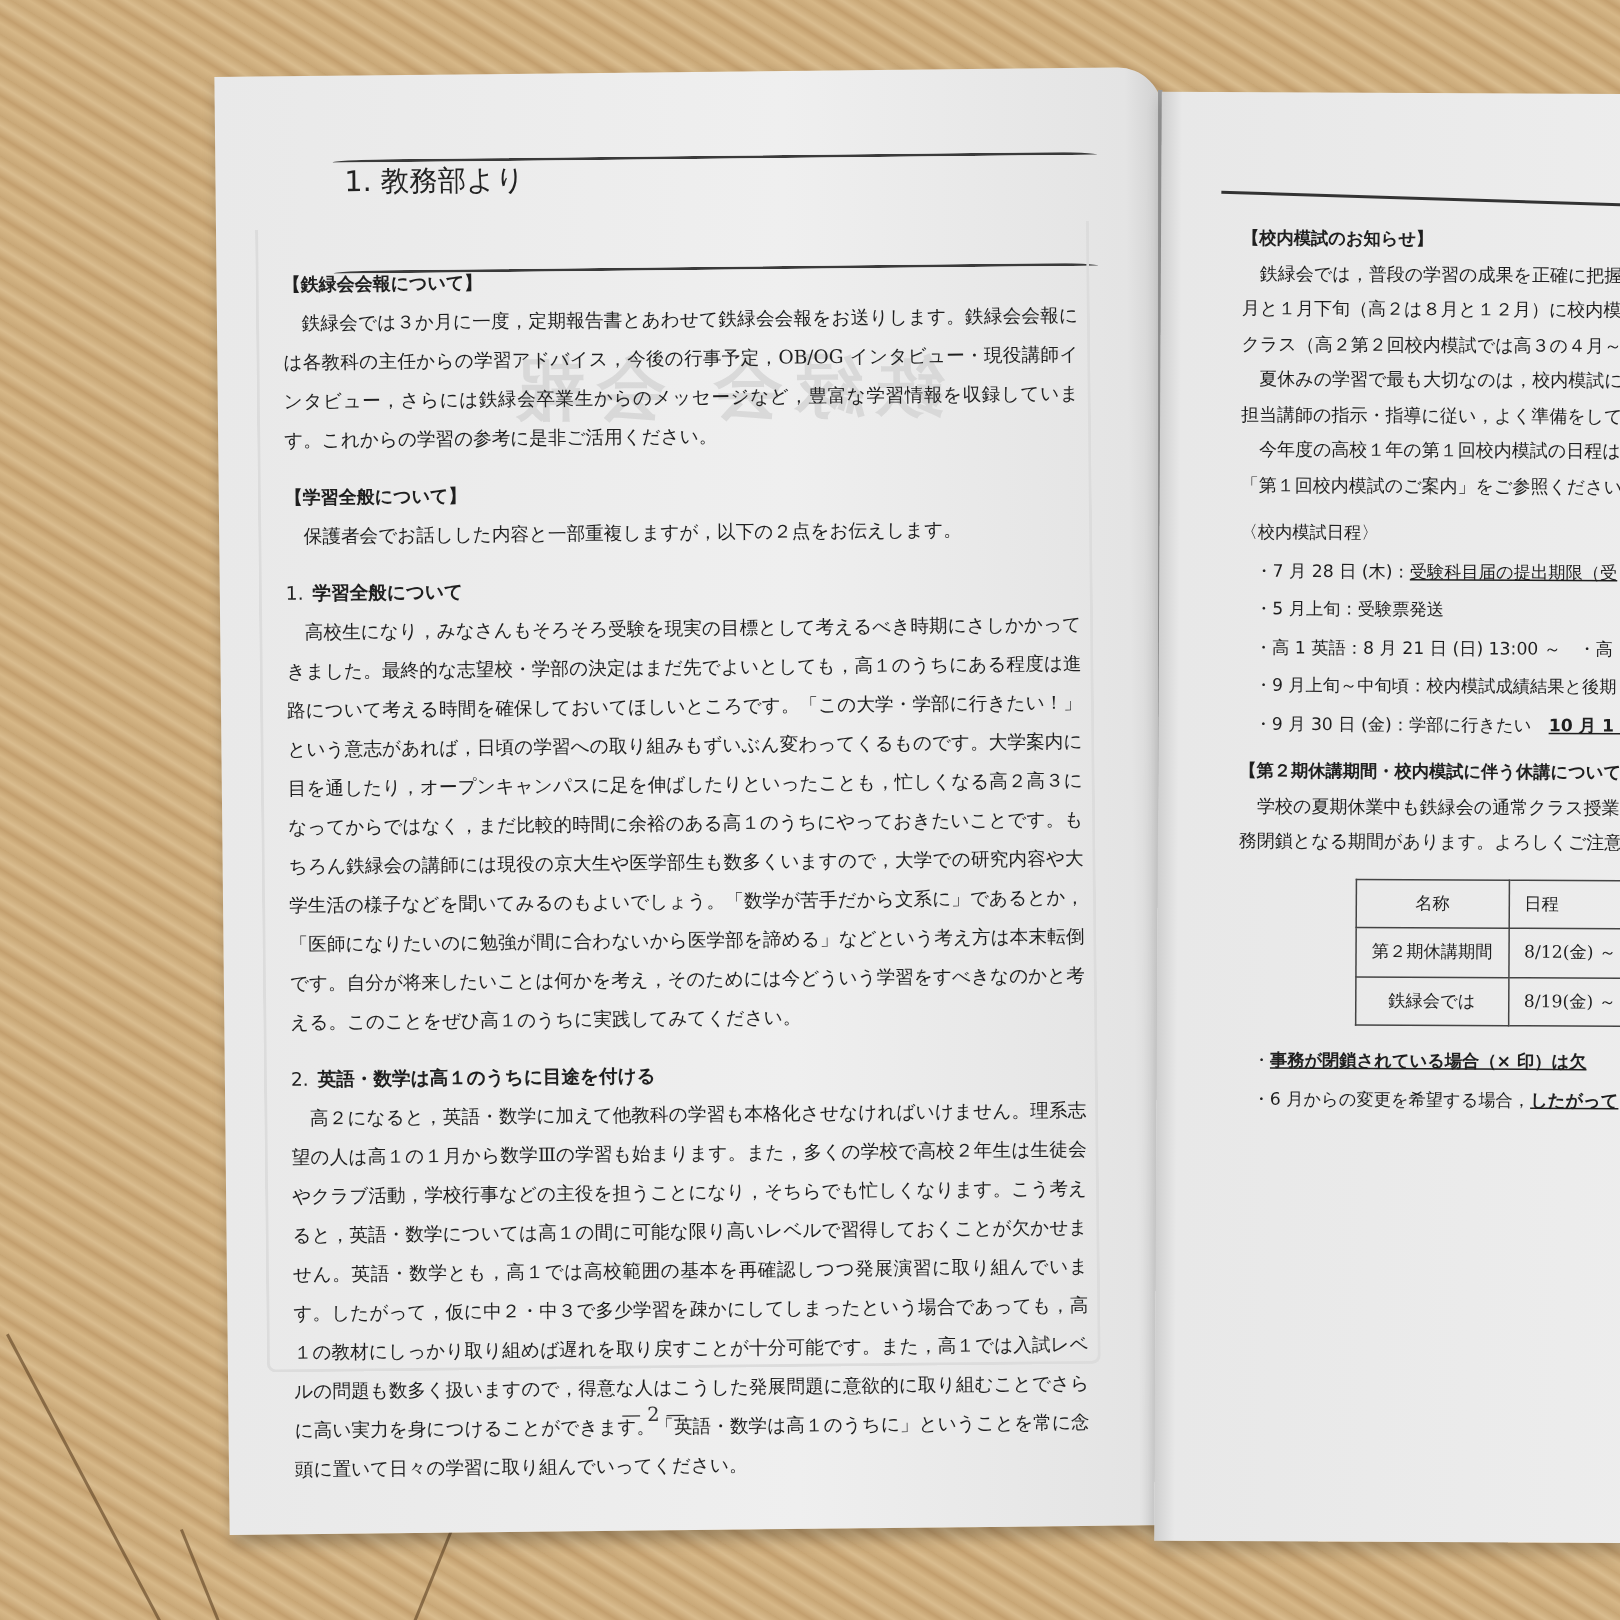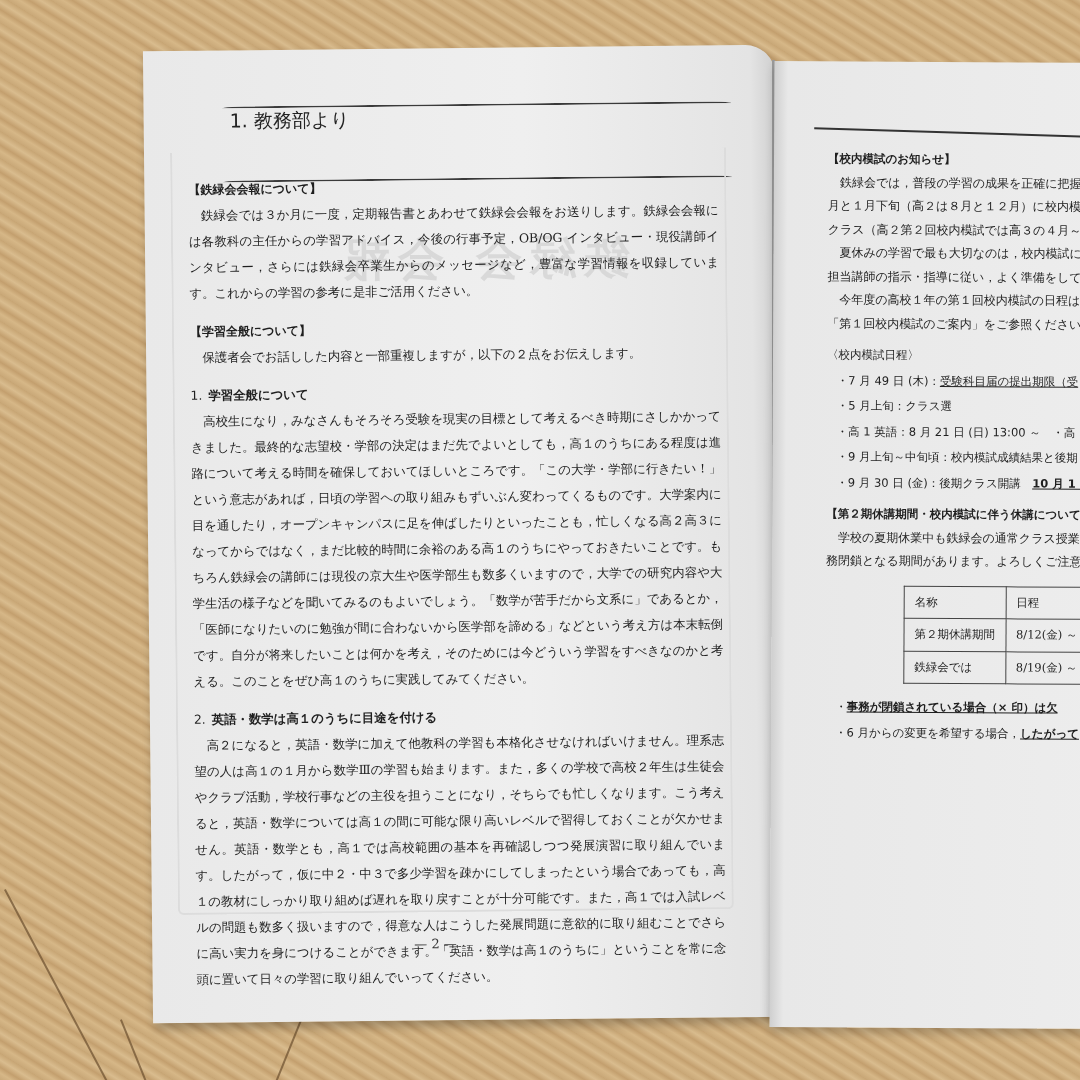--- a/index.html
+++ b/index.html
@@ -60,21 +60,21 @@
   
   .r-content { position: absolute; left: 54px; top: 86px; width: 300px; color: #1f1f1f; font-size: 12px; line-height: 23.5px; white-space: nowrap; }
   .r-topline { position: absolute; left: 40px; top: 70px; width: 320px; border-top: 2px solid #333; transform: rotate(1.5deg); }
   .r-head { font-family: "DejaVu Sans", sans-serif; font-weight: bold; font-size: 11.5px; }
   .r-para { text-indent: 1em; margin: 0; }
   .r-sched-title { font-family: "DejaVu Sans", sans-serif; font-size: 11.5px; margin-top: 8px; }
   .r-bullet { padding-left: 10px; margin: 2px 0; font-family: "DejaVu Sans", sans-serif; font-size: 11.5px; }
   .u { text-decoration: underline; }
   .ub { text-decoration: underline; font-weight: bold; }
   table.r-table { border-collapse: collapse; margin: 12px 0 12px 78px; font-size: 11.5px; }
-  .r-table td, .r-table th { border: 1.5px solid #444; padding: 4px 10px; font-weight: normal; text-align: left; }
+  .r-table td, .r-table th { border: 1.5px solid #444; padding: 4px 10px; font-weight: normal; text-align: center; }
   .r-table th:nth-child(1), .r-table td:nth-child(1) { width: 72px; }
   .r-table th:nth-child(2), .r-table td:nth-child(2) { width: 90px; text-align: left; }
 </style>
 </head>
 <body>
 
 <div class="floor-seam" style="left:4px;top:890px;height:220px;transform:rotate(-28deg);"></div>
 <div class="floor-seam" style="left:300px;top:1020px;height:80px;transform:rotate(22deg);"></div>
 <div class="floor-seam" style="left:120px;top:1020px;height:80px;transform:rotate(-22deg);"></div>
 
@@ -121,33 +121,33 @@
     <p class="r-para">鉄緑会では，普段の学習の成果を正確に把握しよ</p>
     <p style="margin:0">月と１月下旬（高２は８月と１２月）に校内模試を</p>
     <p style="margin:0">クラス（高２第２回校内模試では高３の４月～１2</p>
     <p class="r-para">夏休みの学習で最も大切なのは，校内模試に向</p>
     <p style="margin:0">担当講師の指示・指導に従い，よく準備をして試</p>
     <p class="r-para">今年度の高校１年の第１回校内模試の日程は以</p>
     <p style="margin:0">「第１回校内模試のご案内」をご参照ください。</p>
 
     <div class="r-sched-title">〈校内模試日程〉</div>
     <div class="r-bullet">
-      <span>・7 月 49 日 (木)：</span><span class="u">受験科目届の提出期限（受</span>
+      <span>・7 月 28 日 (木)：</span><span class="u">受験科目届の提出期限（受</span>
     </div>
     <div class="r-bullet">
-      <span>・5 月上旬：</span><span>クラス選</span>
+      <span>・5 月上旬：</span><span>受験票発送</span>
     </div>
     <div class="r-bullet">
       <span>・高 1 英語：</span><span>8 月 21 日 (日) 13:00 ～　・高 1</span>
     </div>
     <div class="r-bullet">
       <span>・9 月上旬～中旬頃：</span><span>校内模試成績結果と後期</span>
     </div>
     <div class="r-bullet">
-      <span>・9 月 30 日 (金)：</span><span>後期クラス開講　</span><span class="ub">10 月 1 日</span>
+      <span>・9 月 30 日 (金)：</span><span>学部に行きたい　</span><span class="ub">10 月 1 日</span>
     </div>
 
     <div class="r-head" style="margin-top:8px">【第２期休講期間・校内模試に伴う休講について</div>
     <p class="r-para">学校の夏期休業中も鉄緑会の通常クラス授業</p>
     <p style="margin:0">務閉鎖となる期間があります。よろしくご注意</p>
 
     <table class="r-table">
       <tbody>
           <tr>
         <th>名称</th>

